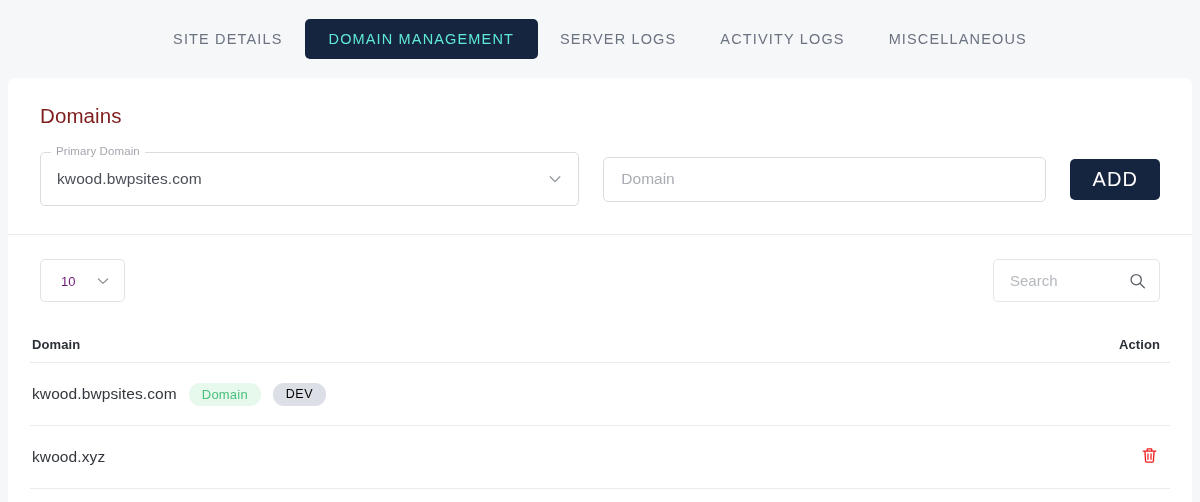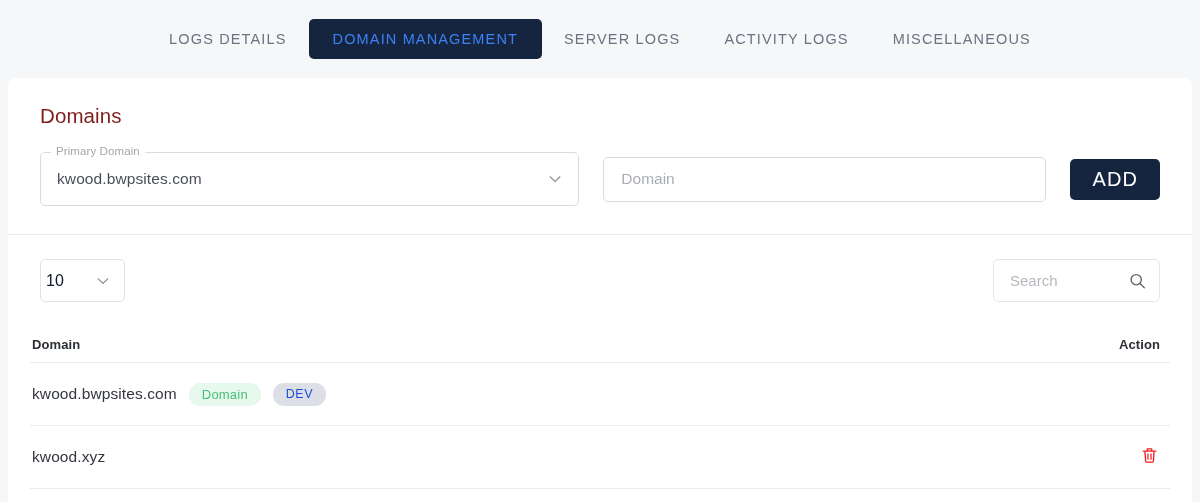--- a/index.html
+++ b/index.html
@@ -32,21 +32,21 @@
     border-radius: 5px;
     white-space: nowrap;
     cursor: pointer;
     background: transparent;
     border: none;
     font-family: "Liberation Sans", sans-serif;
     line-height: 1;
   }
   .tab.active {
     background: #16253f;
-    color: #3b82f6;
+    color: #5eead4;
     font-weight: 500;
     padding: 13px 24px;
   }
 
   
   .card {
     background: #ffffff;
     margin: 0 8px;
     border-radius: 7px 7px 0 0;
     height: 424px;
@@ -165,25 +165,25 @@
     position: relative;
     width: 85px;
     height: 43px;
     border: 1px solid #e0e3e6;
     border-radius: 5px;
     box-sizing: border-box;
     cursor: pointer;
   }
   .rows-select .rval {
     position: absolute;
-    left: 5px;
+    left: 20px;
     top: 50%;
     transform: translateY(-50%);
-    font-size: 16px;
-    color: #0f172a;
+    font-size: 13px;
+    color: #701a75;
   }
   .rows-select .chevron { right: 13px; }
 
   .search-box {
     position: relative;
     width: 167px;
     height: 43px;
     border: 1px solid #e4e7ea;
     border-radius: 5px;
     box-sizing: border-box;
@@ -242,39 +242,39 @@
     letter-spacing: .1px;
   }
   .badge {
     border-radius: 11px;
     font-size: 13px;
     padding: 4px 13px;
     line-height: 15px;
     letter-spacing: .2px;
   }
   .badge.primary { background: #e7f8ed; color: #49c07c; }
-  .badge.dev { background: #dcdfe6; color: #1d4ed8; font-size: 12.5px; letter-spacing: .5px; }
+  .badge.dev { background: #dcdfe6; color: #000000; font-size: 12.5px; letter-spacing: .5px; }
   .cell-action { display: flex; align-items: center; }
   .trash-btn {
     background: none;
     border: none;
     cursor: pointer;
     padding: 0;
     width: 22px;
     height: 22px;
     display: flex;
     align-items: center;
     justify-content: center;
   }
 </style>
 </head>
 <body>
 
 <div class="tabbar">
-  <button class="tab">LOGS DETAILS</button>
+  <button class="tab">SITE DETAILS</button>
   <button class="tab active">DOMAIN MANAGEMENT</button>
   <button class="tab">SERVER LOGS</button>
   <button class="tab">ACTIVITY LOGS</button>
   <button class="tab">MISCELLANEOUS</button>
 </div>
 
 <div class="card">
 
   <div class="section-top">
     <h1 class="page-title">Domains</h1>

